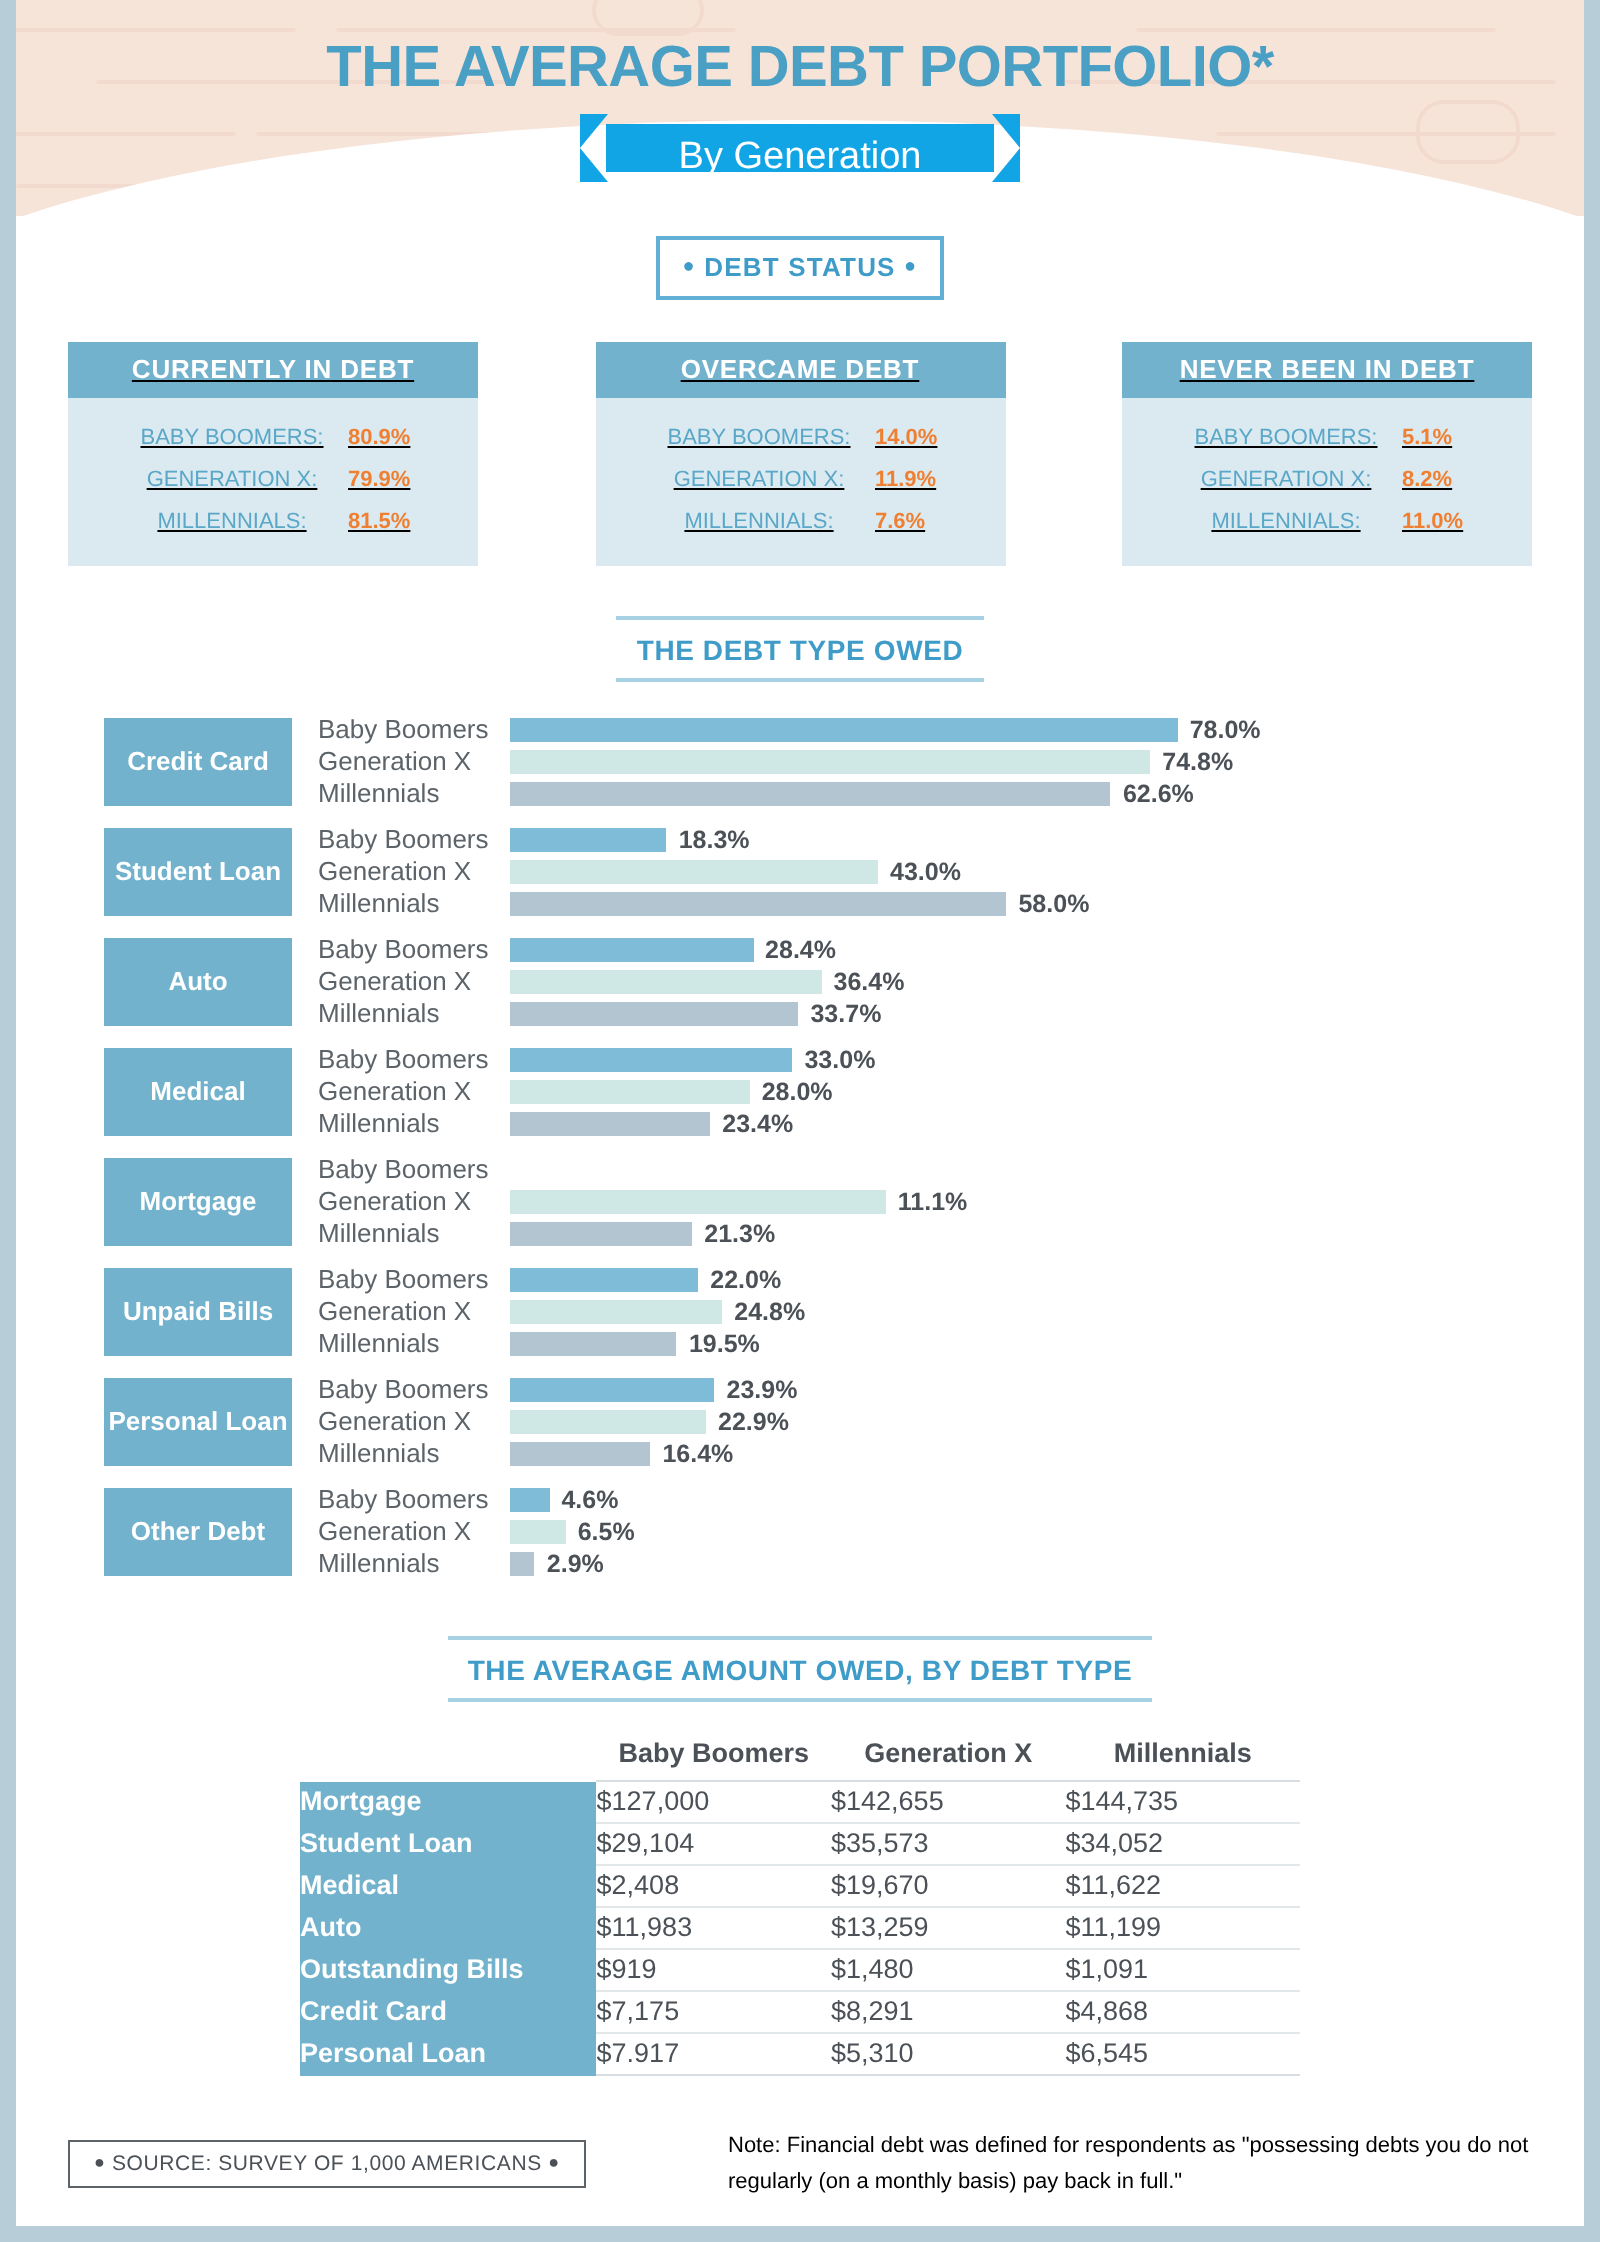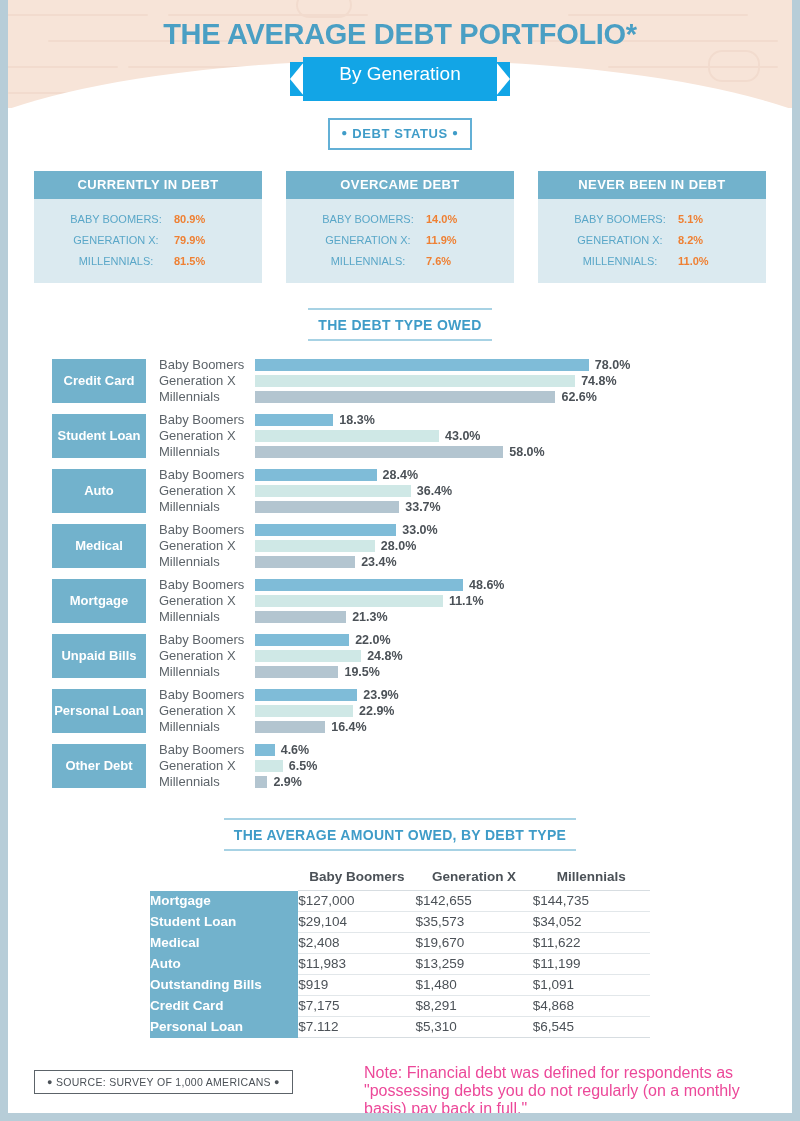--- a/index.html
+++ b/index.html
@@ -73,21 +73,21 @@
     border-top: 17px solid #12a5e6;
     border-bottom: 17px solid #12a5e6;
   }
   .ribbon-tail.left  { border-left: 0;  border-right: 14px solid transparent; margin-right: -1px; }
   .ribbon-tail.right { border-right: 0; border-left: 14px solid transparent; margin-left: -1px; }
   .ribbon {
     background: #12a5e6;
     color: #ffffff;
     font-size: 19px;
     padding: 5px 36px;
-    height: 44px;
+    height: 24px;
     line-height: 24px;
     white-space: nowrap;
   }
 
   
   .badge {
     margin: 10px auto 0;
     width: 144px;
     border: 2px solid #63b0d6;
     color: #3f9cc8;
@@ -97,21 +97,21 @@
     text-align: center;
     padding: 6px 0 7px;
   }
   .badge .dot { font-size: 10px; vertical-align: 2px; }
 
   .status-row {
     display: flex;
     justify-content: space-between;
     padding: 21px 26px 0;
   }
-  .status-card { width: 228px; }
+  .status-card { width: 205px; text-decoration: underline; }
   .status-head {
     background: #72b2cc;
     color: #ffffff;
     font-size: 13px;
     font-weight: bold;
     letter-spacing: 0.4px;
     text-align: center;
     padding: 6px 0 7px;
   }
   .status-body {
@@ -230,23 +230,23 @@
     font-size: 10.5px;
     letter-spacing: 0.3px;
     padding: 5px 12px 5px;
     margin-top: 6px;
   }
   .source-box .dot { font-size: 9px; vertical-align: 1px; }
   .note {
     position: absolute;
     left: 356px; top: 0;
     width: 420px;
-    font-size: 16px;
+    font-size: 11px;
     line-height: 18px;
-    color: #ec4899;
+    color: #000000;
   }
   .figures {
     margin-top: 22px;
     font-size: 11.5px;
     letter-spacing: 0.3px;
     color: #6ba9c6;
   }
 </style>
 </head>
 <body>
@@ -449,24 +449,20 @@
               <span class="bar-val">23.4%</span>
             </div>
           </div>
         </div>
       </div>
       <div class="grp">
         <div class="grp-label">Mortgage</div>
         <div class="grp-rows">
           <div class="brow">
             <span class="gen-name">Baby Boomers</span>
-            <div class="bar-area">
-              <div class="bar bb" style="width: 208.008px; background: rgb(127, 188, 216);"></div>
-              <span class="bar-val">48.6%</span>
-            </div>
           </div>
           <div class="brow">
             <span class="gen-name">Generation X</span>
             <div class="bar-area">
               <div class="bar gx" style="width: 187.892px; background: rgb(207, 232, 230);"></div>
               <span class="bar-val">11.1%</span>
             </div>
           </div>
           <div class="brow">
             <span class="gen-name">Millennials</span>
@@ -600,21 +596,21 @@
             <td class="cell">$1,091</td>
           </tr>
           <tr>
             <td class="rowhead">Credit Card</td>
             <td class="cell">$7,175</td>
             <td class="cell">$8,291</td>
             <td class="cell">$4,868</td>
           </tr>
           <tr>
             <td class="rowhead">Personal Loan</td>
-            <td class="cell">$7.112</td>
+            <td class="cell">$7.917</td>
             <td class="cell">$5,310</td>
             <td class="cell">$6,545</td>
           </tr>
         </tbody>
       </table>
   </div>
 
   <div class="footer">
     <div class="source-box">
       <span class="dot">●</span>

